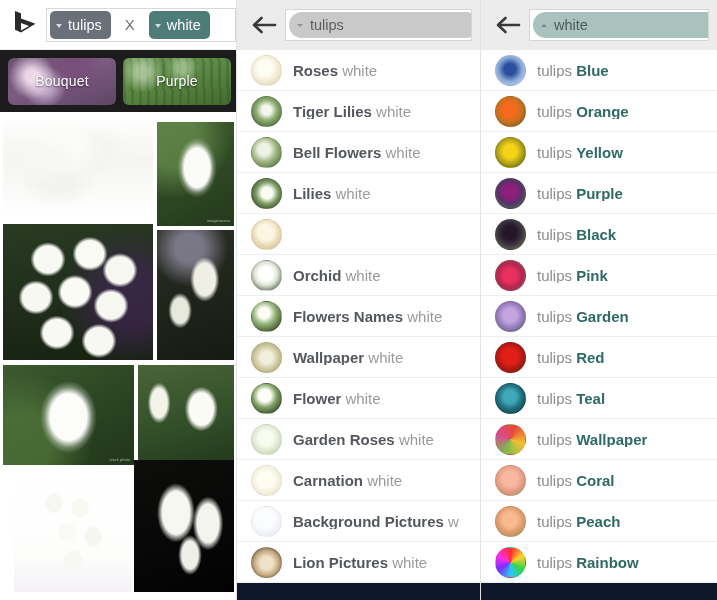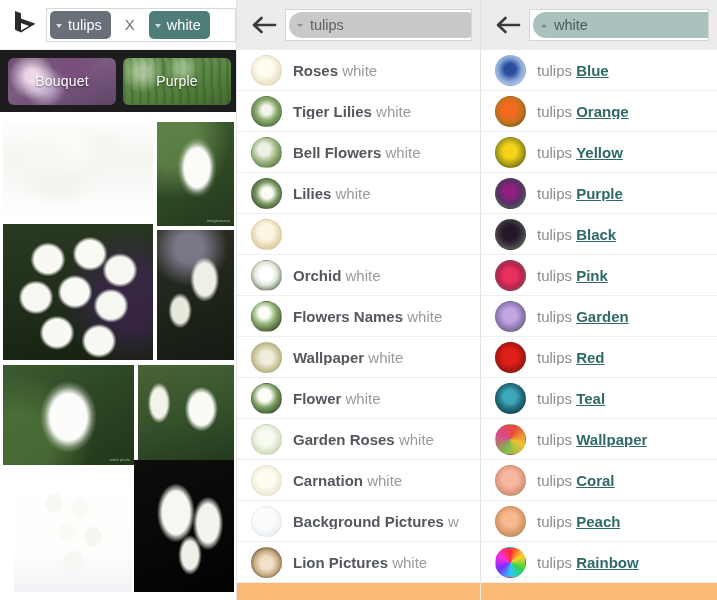--- a/index.html
+++ b/index.html
@@ -159,33 +159,33 @@
   .sug-pill.gray { background: #c9c9c9; color: #5e5e5e; }
   .sug-pill.sage { background: #a9c2be; color: #4c5a58; }
   .dot-tri {
     width: 0; height: 0; border-left: 3px solid transparent; border-right: 3px solid transparent;
     margin-right: 7px;
   }
   .sug-pill.gray .dot-tri { border-top: 3.5px solid #8e8e8e; }
   .sug-pill.sage .dot-tri { border-bottom: 3.5px solid #6e8a86; }
 
   
-  .sug-list { height: 550px; overflow: hidden; background: #fdba74; }
+  .sug-list { height: 550px; overflow: hidden; background: #0f172a; }
   .sug-row {
     height: 41px; display: flex; align-items: center; gap: 11px;
     padding: 0 8px 0 14px; border-bottom: 1px solid #eceff1; background: #fff;
   }
   .thumb {
     width: 31px; height: 31px; border-radius: 50%; flex: 0 0 auto; overflow: hidden;
     border: 1px solid rgba(0,0,0,.04);
   }
   .sug-text { font-size: 15px; white-space: nowrap; overflow: hidden; line-height: 1; }
   .t-strong { font-weight: bold; color: #54585e; }
   .t-weak   { color: #9a9a9a; }
-  .t-accent { font-weight: bold; color: #2f6a66; text-decoration: underline; }
+  .t-accent { font-weight: bold; color: #2f6a66; }
   .t-lead   { color: #8d8d8d; }
 
   
   .c-rose-white  { background: radial-gradient(circle at 45% 42%, #fffdf2 0 32%, #f3ecd4 55%, #d9cfae 100%); }
   .c-tiger-lily  { background: radial-gradient(circle at 50% 45%, #f4f6ee 0 22%, #8fae72 48%, #2e4a24 100%); }
   .c-bell-flower { background: radial-gradient(circle at 42% 40%, #eef2e4 0 24%, #9bb37e 52%, #3b5a2c 100%); }
   .c-lilies      { background: radial-gradient(circle at 52% 48%, #fafcf4 0 26%, #7d9b63 52%, #16240f 100%); }
   .c-wedding     { background: radial-gradient(circle at 48% 42%, #fdf6e3 0 34%, #e8d9b4 60%, #cbb98c 100%); }
   .c-orchid      { background: radial-gradient(circle at 48% 44%, #ffffff 0 30%, #dfe6d6 52%, #24331c 100%); }
   .c-flw-names   { background: radial-gradient(circle at 42% 38%, #fbfdf6 0 22%, #93b377 46%, #17220f 100%); }

